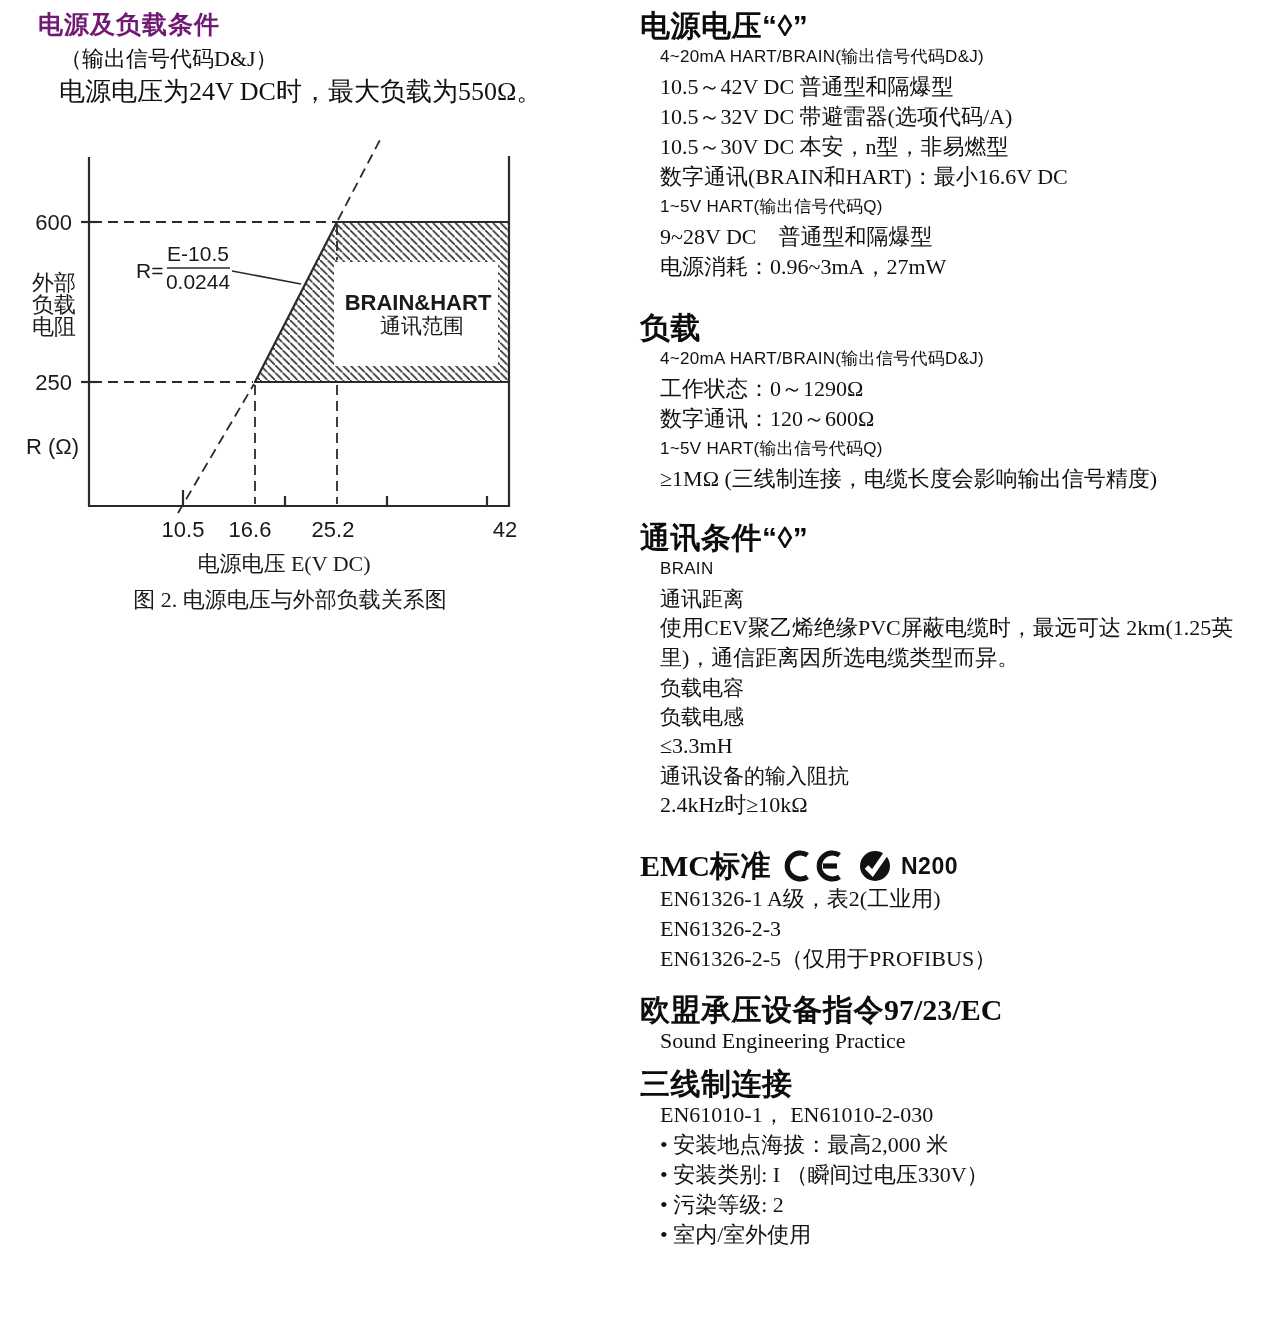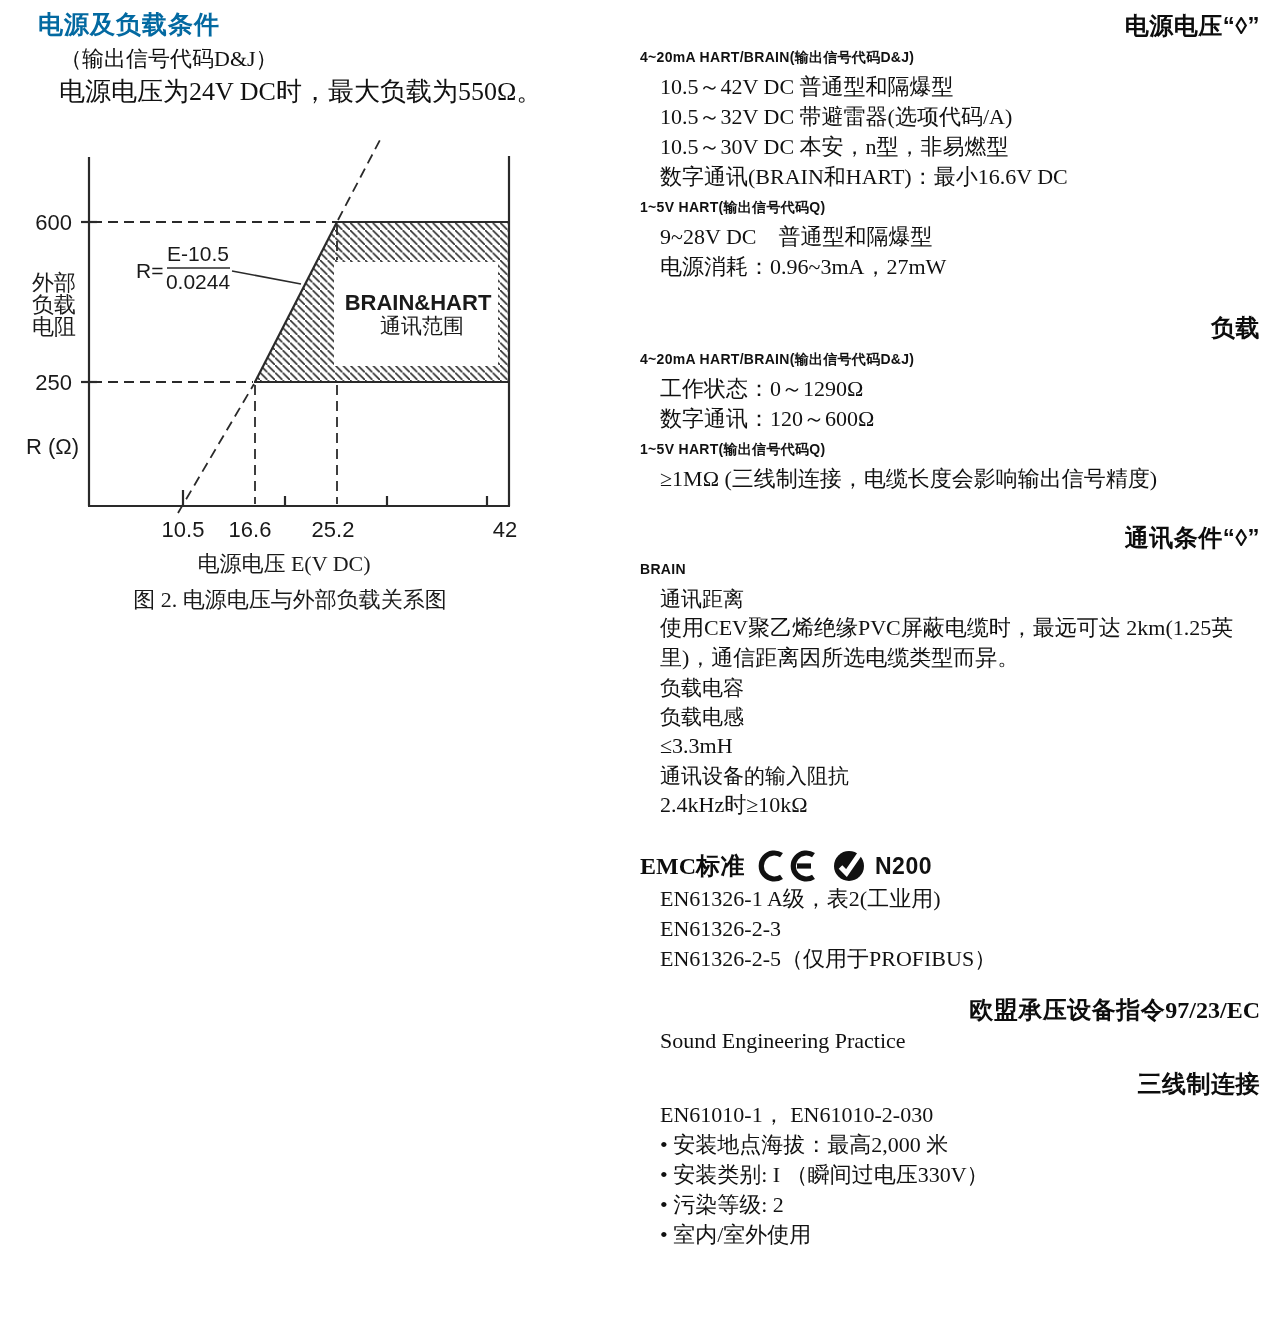--- a/index.html
+++ b/index.html
@@ -7,41 +7,41 @@
   .page {
     position:relative; width:1263px; height:1324px; background:#ffffff;
     color:#111; overflow:hidden;
     font-family:"Liberation Serif","DejaVu Serif",serif;
   }
   
   .left-col { position:absolute; left:0; top:0; width:620px; height:1324px; }
   .doc-h1 {
     position:absolute; left:38px; top:8px;
     font-family:"Liberation Sans","DejaVu Sans",sans-serif;
-    font-weight:bold; font-size:25px; letter-spacing:1px; color:#0369a1;
+    font-weight:bold; font-size:25px; letter-spacing:1px; color:#701a75;
   }
   .left-sub  { position:absolute; left:60px; top:44px; font-size:22px; }
   .left-note { position:absolute; left:59px; top:74px; font-size:26px; }
   .chart-svg { position:absolute; left:0; top:130px; }
   .t-sans { font-family:"Liberation Sans","DejaVu Sans",sans-serif; font-size:22px; fill:#1a1a1a; }
   .t-sans-sm { font-family:"Liberation Sans","DejaVu Sans",sans-serif; font-size:21px; fill:#1a1a1a; }
   .t-serif { font-family:"Liberation Serif","DejaVu Serif",serif; font-size:22px; fill:#1a1a1a; }
   .t-region { font-family:"Liberation Sans","DejaVu Sans",sans-serif; font-size:22px; font-weight:bold; fill:#1a1a1a; }
   .t-region2 { font-family:"Liberation Serif","DejaVu Serif",serif; font-size:21px; fill:#1a1a1a; }
   
   .right-col { position:absolute; left:640px; top:0; width:620px; }
   .sec { margin-top:0; }
   .h1 {
     font-family:"Liberation Sans","DejaVu Sans",sans-serif;
-    font-weight:bold; font-size:24px; line-height:32px; color:#0d0d0d; letter-spacing:0.5px;text-align:right;
+    font-weight:bold; font-size:30px; line-height:32px; color:#0d0d0d; letter-spacing:0.5px;
   }
   .h1 .latin-serif { font-family:"Liberation Serif","DejaVu Serif",serif; font-weight:bold; letter-spacing:0; }
   .cond {
     font-family:"Liberation Sans","DejaVu Sans",sans-serif;
-    font-weight:bold; font-size:14px; line-height:30px; letter-spacing:0.3px;
+    font-weight:normal; font-size:17px; line-height:30px; margin-left:20px; letter-spacing:0.3px;
   }
   .body { font-size:22px; line-height:30px; margin-left:20px; }
   .bsub {
     font-family:"Liberation Sans","DejaVu Sans",sans-serif;
     font-weight:normal; font-size:21px; line-height:29px; margin-left:20px;
   }
   .mt10{margin-top:10px;} .mt12{margin-top:12px;} .mt20{margin-top:20px;}
   .mt28{margin-top:28px;} .mt30{margin-top:30px;}
   .emc-head { display:flex; align-items:center; gap:12px; }
   .emc-logos { display:flex; align-items:center; gap:8px; }

